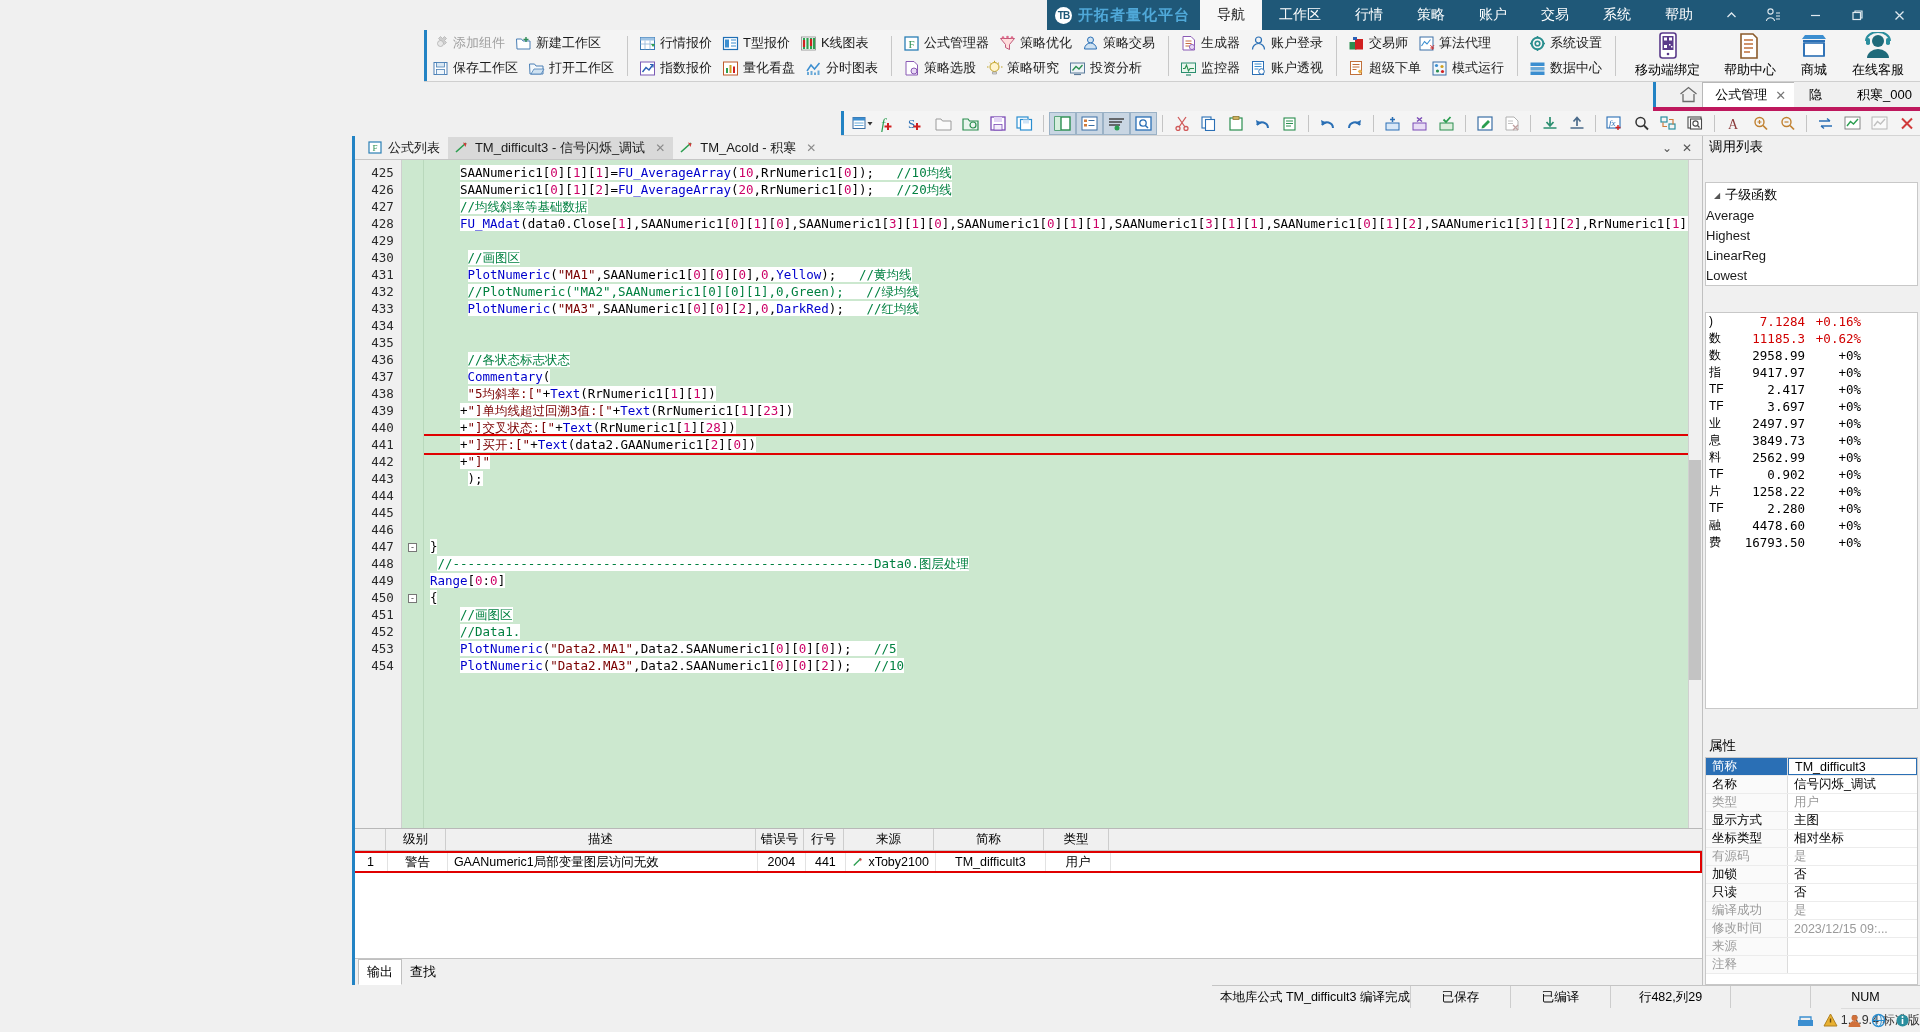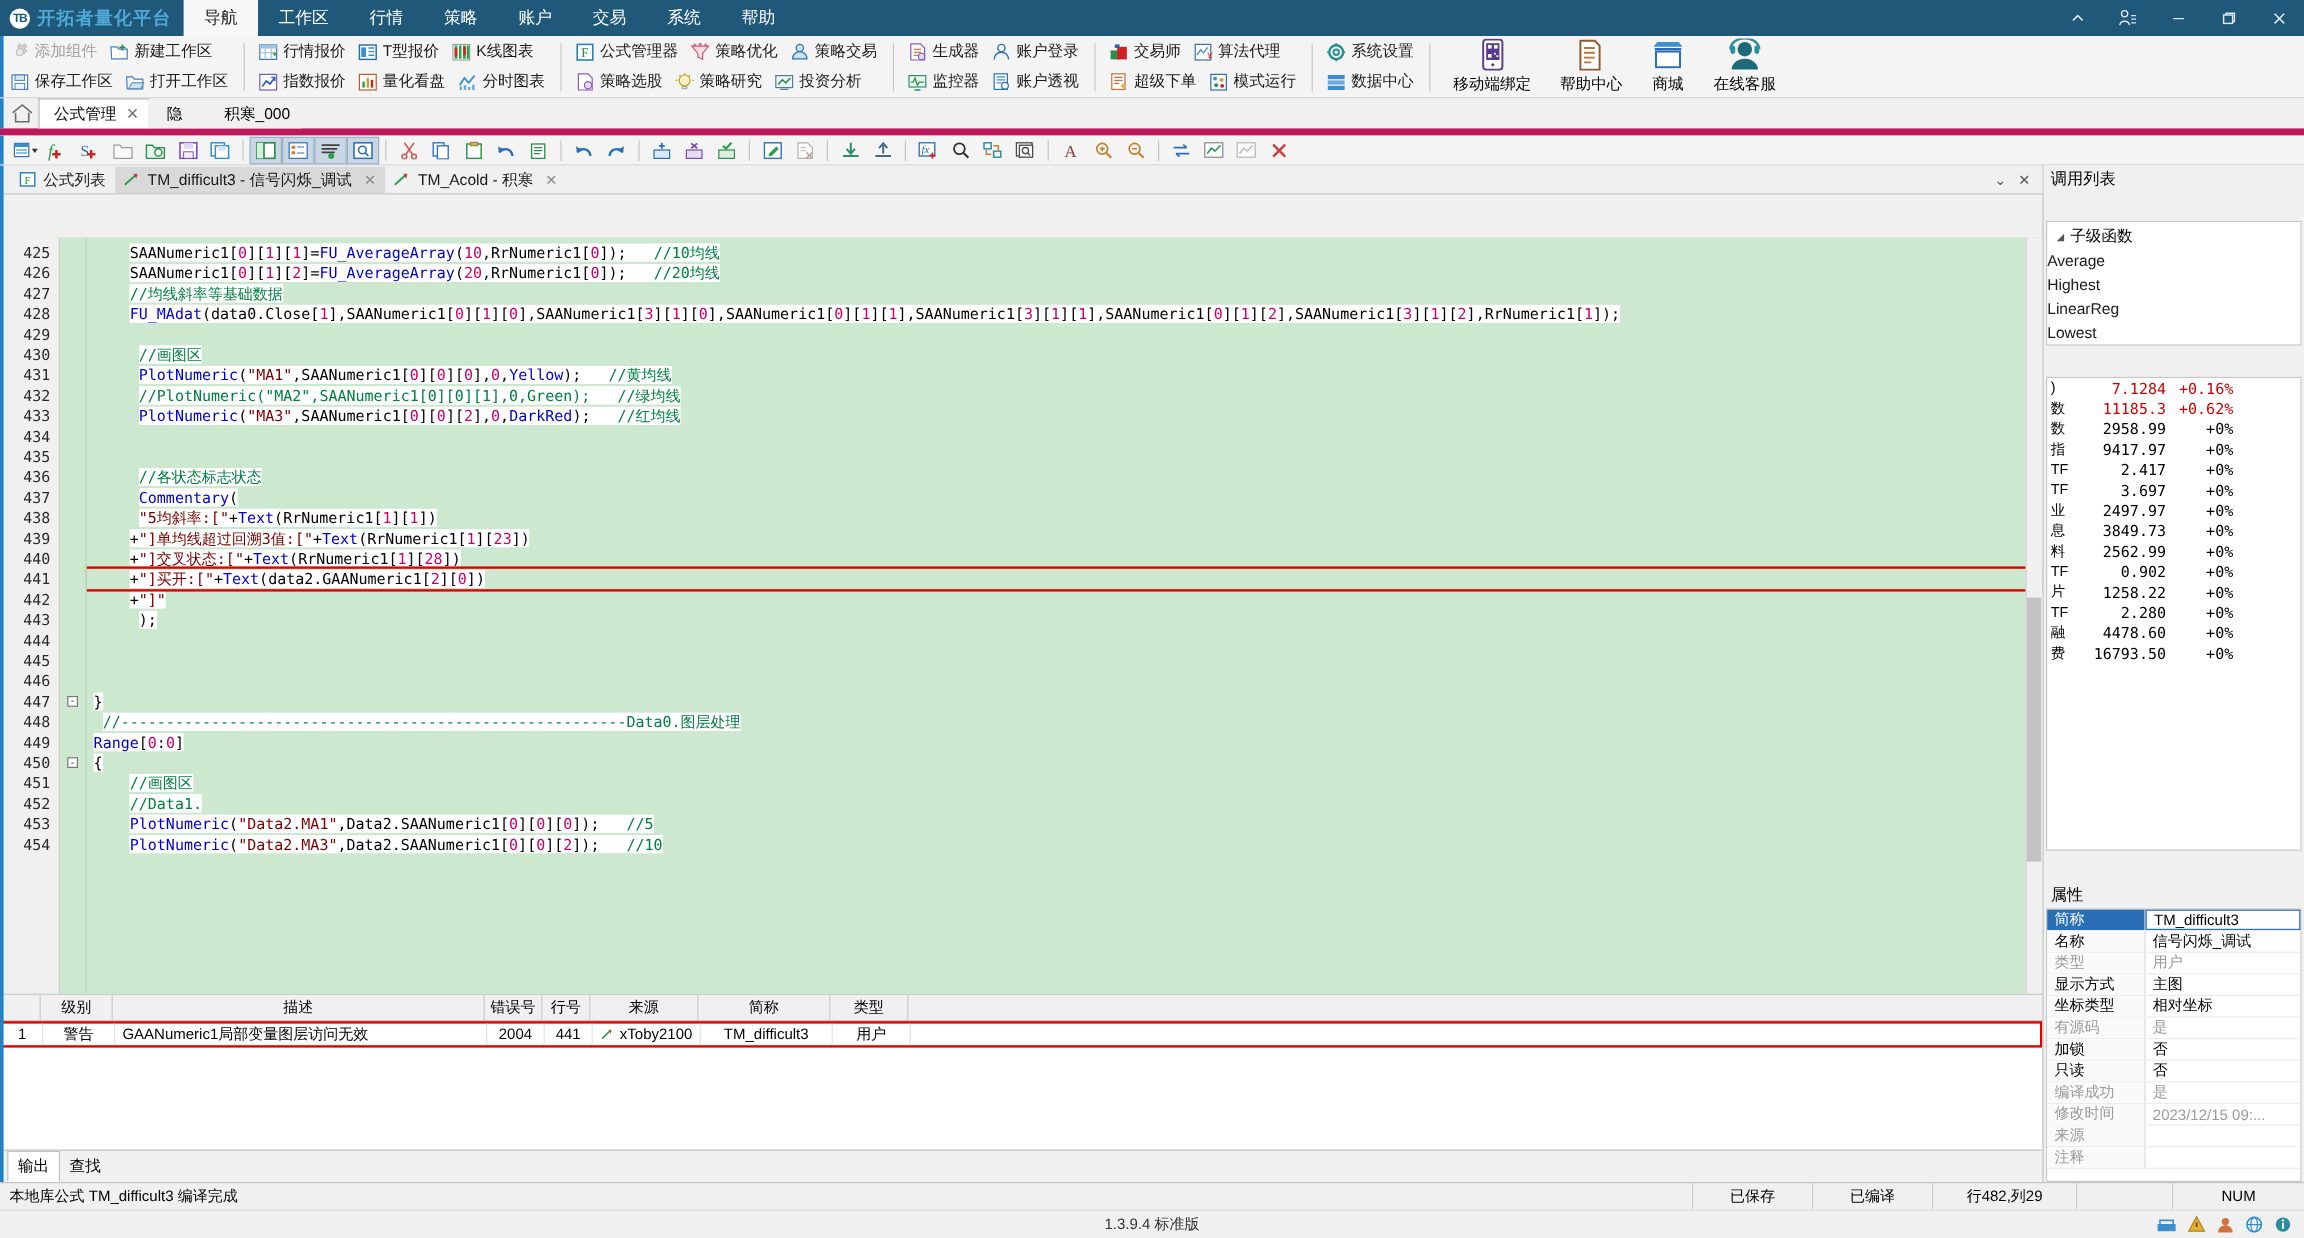--- a/index.html
+++ b/index.html
@@ -5,21 +5,21 @@
   * { box-sizing: border-box; }
   html, body {
     margin: 0; padding: 0;
     width: 1920px; height: 1032px;
     overflow: hidden;
     background: #f0f0f0;
     font-family: "Liberation Sans", "DejaVu Sans", sans-serif;
     font-size: 13px;
     color: #000;
   }
-  #app { width: 1920px; height: 1032px; position: relative; display: flex; flex-direction: column; }
+  #app { width: 1920px; height: 1032px; position: relative; display: flex; flex-direction: column; align-items: flex-end; }
 
   
   .titlebar {
     height: 30px; background: #1f5878; display: flex; align-items: stretch;
     flex: 0 0 30px; position: relative;
   }
   .brand { display: flex; align-items: center; padding: 0 10px 0 8px; gap: 6px; }
   .brand-logo {
     width: 17px; height: 17px; border-radius: 50%;
     background: #ffffff; color: #1f5878; font-size: 10px; font-weight: bold;
@@ -57,21 +57,21 @@
   .rb-sep { width: 1px; background: #c8c8c8; height: 40px; margin: 0 7px; align-self: center; }
   .rb-big {
     display: flex; flex-direction: column; align-items: center; justify-content: center;
     padding: 0 12px; height: 50px; gap: 1px; font-size: 13px; white-space: nowrap;
   }
   .ico { width: 17px; height: 17px; flex: 0 0 17px; display: block; }
 
   
   .doctabs {
     flex: 0 0 26px; background: #f0f0f0; display: flex; align-items: flex-end;
-    border-bottom: 6px solid #be185d; padding-left: 4px; position: relative;
+    border-bottom: 4px solid #be185d; padding-left: 21px; position: relative;
   }
   .doctabs::before {
     content: ""; position: absolute; left: 0; top: 0; bottom: 0; width: 3px; background: #2283c4;
   }
   .home-btn { width: 28px; height: 25px; display: flex; align-items: center; justify-content: center; }
   .dtab {
     height: 25px; display: flex; align-items: center; gap: 8px;
     padding: 0 8px 0 12px; border: 1px solid #b8b8b8; border-bottom: none;
     background: #ffffff; font-size: 13px; margin-right: -1px;
   }
@@ -105,21 +105,21 @@
   }
   .ftab {
     height: 22px; display: flex; align-items: center; gap: 6px; padding: 0 8px 0 6px;
     font-size: 13px; color: #1a1a1a; white-space: nowrap;
   }
   .ftab.sel { background: #d9d9d9; }
   .ftab .x { color: #8a8a8a; font-size: 12px; margin-left: 4px; }
   .ftabs-right { margin-left: auto; display: flex; align-items: center; gap: 10px; padding-right: 10px; color: #555; font-size: 12px; }
 
   
-  .codewrap { flex: 1 1 auto; display: flex; min-height: 0; position: relative; overflow: hidden; background: #cce8cf; margin-top: 36px; }
+  .codewrap { flex: 1 1 auto; display: flex; min-height: 0; position: relative; overflow: hidden; background: #cce8cf; }
   .gutter {
     flex: 0 0 50px; background: #f0f0f0; border-right: 1px solid #cfcfcf;
     text-align: right; padding-top: 4px; font-family: "DejaVu Sans Mono", monospace;
     font-size: 12.5px; color: #2a2a2a; user-select: none;
   }
   .gutter div { height: 17px; line-height: 17px; padding-right: 7px; }
   .foldcol { flex: 0 0 22px; background: #cce8cf; border-right: 1px solid #b9d8bc; padding-top: 4px; position: relative; }
   .foldcol div { height: 17px; line-height: 17px; text-align: center; font-size: 10px; color: #444; }
   .codelines {
     flex: 1 1 auto; background: #cce8cf; padding-top: 4px; overflow: hidden;

